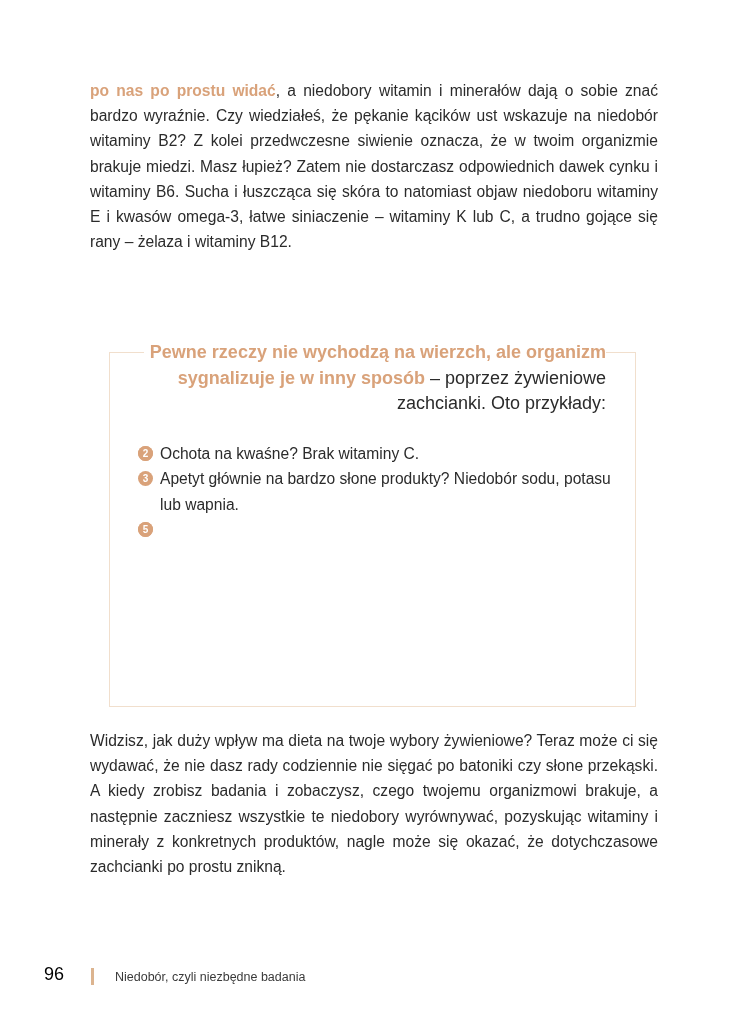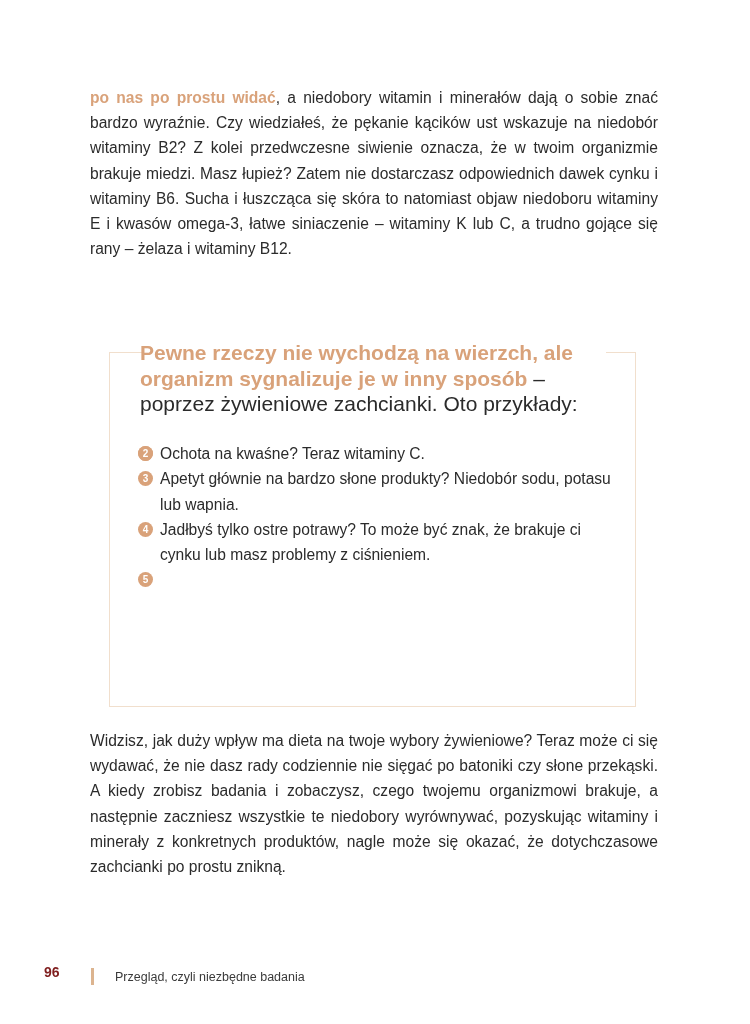--- a/index.html
+++ b/index.html
@@ -8,59 +8,59 @@
       position: relative; overflow: hidden;
       font-family: "Liberation Sans", "DejaVu Sans", sans-serif;
       color: #2b2b2b;
     }
     .para {
       position: absolute; left: 90px; width: 568px;
       font-size: 15.6px; line-height: 25.2px;
       text-align: justify; text-align-last: left;
       margin: 0;
     }
-    .para-1 { top: 85px; }
+    .para-1 { top: 78px; }
     .para-2 { top: 728px; }
     .accent { color: #d9a27a; font-weight: bold; }
 
     .box {
       position: absolute; left: 109px; top: 352px;
       width: 527px; height: 355px;
       border: 1.5px solid #f1dfcd; border-top: none;
       box-sizing: border-box;
     }
     .box-top-left {
       position: absolute; left: 109px; top: 352px; width: 35px;
       border-top: 1.5px solid #f1dfcd;
     }
     .box-top-right {
       position: absolute; left: 606px; top: 352px; width: 30px;
       border-top: 1.5px solid #f1dfcd;
     }
     .box-heading {
       position: absolute; left: 140px; top: 340px; width: 466px;
-      text-align: left; font-size: 21px; line-height: 25.5px;
+      text-align: right; font-size: 18px; line-height: 25.5px;
       margin: 0;
     }
     .list {
       position: absolute; left: 138px; top: 441px; width: 480px;
       list-style: none; margin: 0; padding: 0;
       font-size: 15.6px; line-height: 25.3px;
     }
     .list li { position: relative; padding-left: 22px; }
     .num {
       position: absolute; left: 0; top: 5px;
       width: 15px; height: 15px; border-radius: 50%;
       background: #d9a27a; color: #fff;
       font-size: 10px; font-weight: bold; line-height: 15px;
       text-align: center;
     }
     .footer-num {
       position: absolute; left: 44px; top: 964px;
-      font-size: 14px; font-weight: bold; color: #7f1d1d;
+      font-size: 18px; font-weight: normal; color: #000000;
     }
     .footer-bar {
       position: absolute; left: 91px; top: 968px;
       width: 3px; height: 17px; background: #dcb48f;
     }
     .footer-title {
       position: absolute; left: 115px; top: 970px;
       font-size: 12.5px; color: #3a3a3a;
     }
   </style>
@@ -70,23 +70,23 @@
 <p class="para para-1"><span class="accent">po nas po prostu widać</span><span>, a niedobory witamin i minerałów dają o sobie znać bardzo wyraźnie. Czy wiedziałeś, że pękanie kącików ust wskazuje na niedobór witaminy B2? Z kolei przedwczesne siwienie oznacza, że w twoim organizmie brakuje miedzi. Masz łupież? Zatem nie dostarczasz odpowiednich dawek cynku i witaminy B6. Sucha i łuszcząca się skóra to natomiast objaw niedoboru witaminy E i kwasów omega-3, łatwe siniaczenie – witaminy K lub C, a trudno gojące się rany – żelaza i witaminy B12.</span></p>
 
 <div class="box"></div>
 <div class="box-top-left"></div>
 <div class="box-top-right"></div>
 
 <p class="box-heading"><span class="accent">Pewne rzeczy nie wychodzą na wierzch, ale organizm sygnalizuje je w inny sposób</span><span> – poprzez żywieniowe zachcianki. Oto przykłady:</span></p>
 
 <ul class="list">
   <li><span class="num">1</span></li>
-  <li><span class="num">2</span><span>Ochota na kwaśne? Teraz witaminy C.</span></li>
+  <li><span class="num">2</span><span>Ochota na kwaśne? Brak witaminy C.</span></li>
   <li><span class="num">3</span><span>Apetyt głównie na bardzo słone produkty? Niedobór sodu, potasu lub wapnia.</span></li>
-  <li><span class="num">4</span><span>Jadłbyś tylko ostre potrawy? To może być znak, że brakuje ci cynku lub masz problemy z ciśnieniem.</span></li>
+  <li><span class="num">4</span></li>
   <li><span class="num">5</span></li>
 </ul>
 
 <p class="para para-2">Widzisz, jak duży wpływ ma dieta na twoje wybory żywieniowe? Teraz może ci się wydawać, że nie dasz rady codziennie nie sięgać po batoniki czy słone przekąski. A kiedy zrobisz badania i zobaczysz, czego twojemu organizmowi brakuje, a następnie zaczniesz wszystkie te niedobory wyrównywać, pozyskując witaminy i minerały z konkretnych produktów, nagle może się okazać, że dotychczasowe zachcianki po prostu znikną.</p>
 
 <div class="footer-num">96</div>
 <div class="footer-bar"></div>
-<div class="footer-title">Przegląd, czyli niezbędne badania</div>
+<div class="footer-title">Niedobór, czyli niezbędne badania</div>
 
 </body></html>

